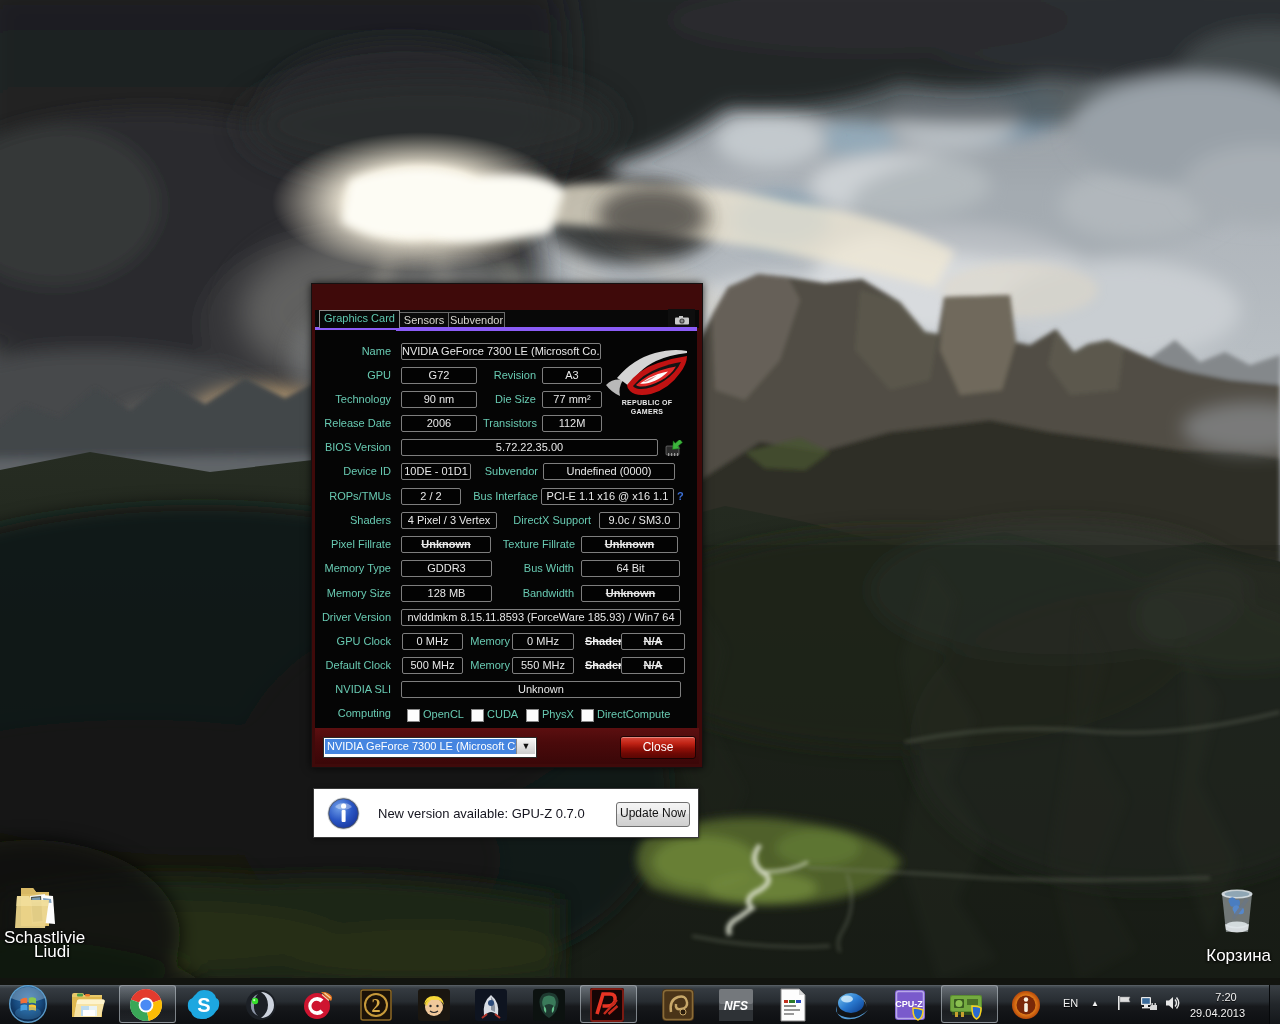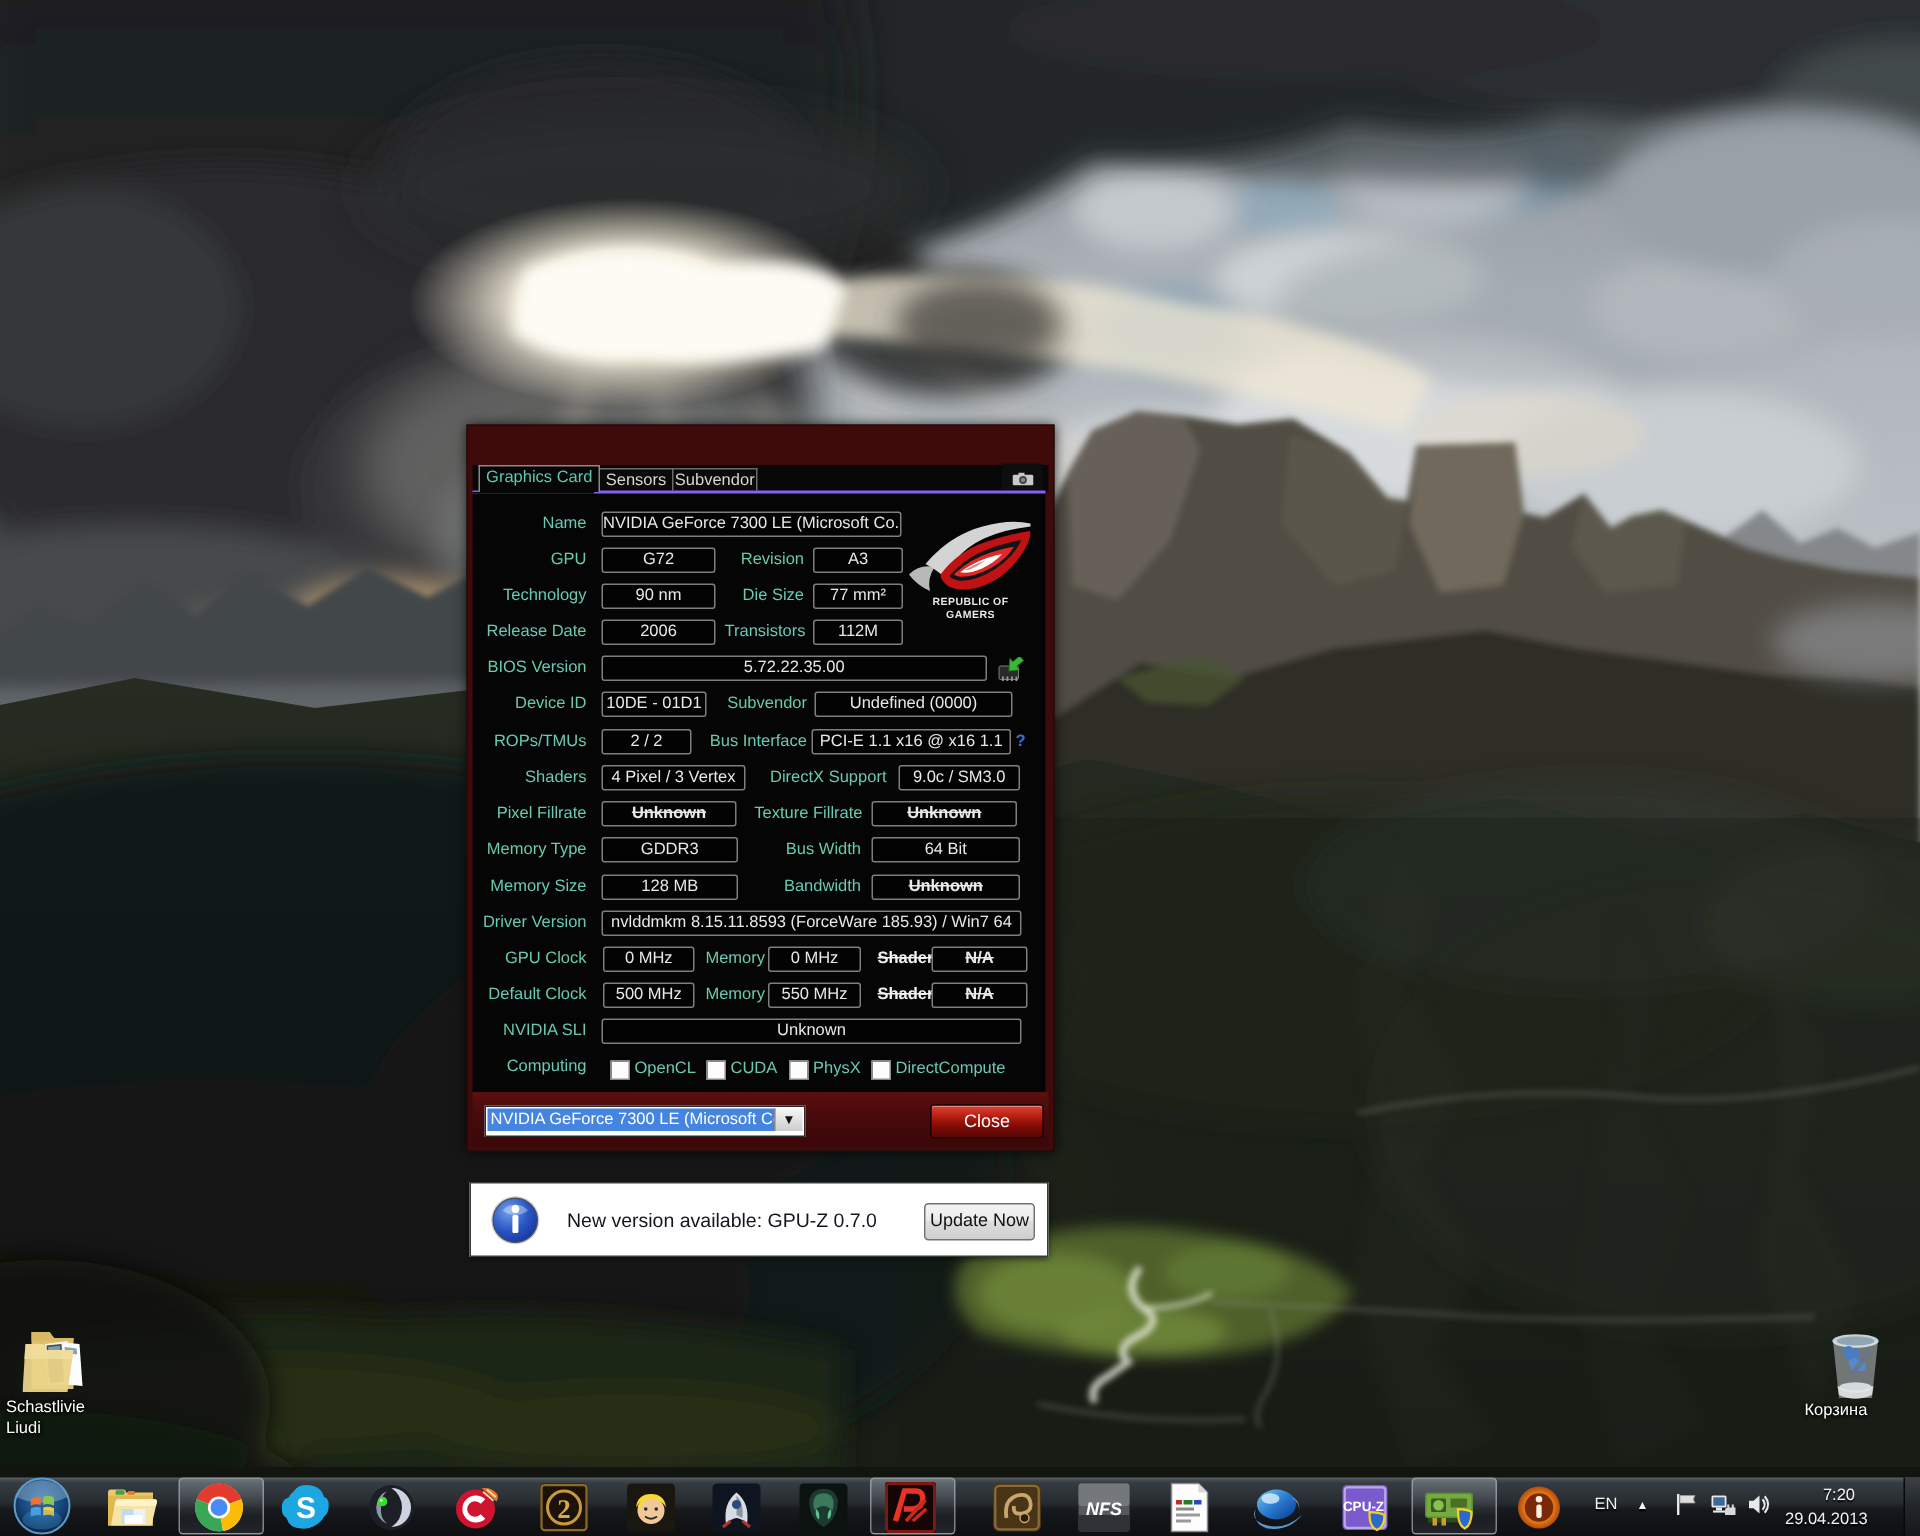--- a/index.html
+++ b/index.html
@@ -1,40 +1,40 @@
 <!DOCTYPE html>
 <html><head><meta charset="utf-8"><style>
 html,body{margin:0;padding:0}
 #screen{position:relative;width:1280px;height:1024px;overflow:hidden;font-family:"Liberation Sans",sans-serif;background:#000}
 #wall{position:absolute;left:0;top:0}
 
 #notif{position:absolute;left:313px;top:788px;width:384px;height:48px;background:#ffffff;border:1.5px solid #3a3a3a;box-shadow:0 1px 4px rgba(0,0,0,.5)}
 #ninfo{position:absolute;left:13px;top:8px;width:33px;height:33px}
 #ntxt{position:absolute;left:64px;top:17px;font-size:13px;color:#15151f}
 #nbtn{position:absolute;left:302px;top:13px;width:72px;height:23px;background:linear-gradient(180deg,#f4f4f4,#ebebeb 45%,#dddddd 50%,#cfcfcf);border:1px solid #707070;border-radius:3px;font-size:12px;line-height:21px;text-align:center;color:#111}
-.dico{position:absolute;text-align:left;color:#fff;font-size:11px;text-shadow:0 1px 2px #000,0 0 3px #000}
+.dico{position:absolute;text-align:right;color:#fff;font-size:17px;text-shadow:0 1px 2px #000,0 0 3px #000}
 #taskbar{position:absolute;left:0;top:985px;width:1280px;height:39px;background:linear-gradient(180deg,#485055 0%,#353b41 7%,#272c31 40%,#17191c 52%,#121417 70%,#0d0f11 100%);border-top:1px solid #555c62}
 .tbico{position:absolute;top:989px;width:34px;height:32px}
 .tbbox{position:absolute;top:985px;height:36px;background:linear-gradient(180deg,rgba(150,158,165,.5),rgba(95,101,108,.34) 45%,rgba(45,50,55,.32) 70%,rgba(70,76,82,.35));border:1px solid rgba(175,182,188,.66);border-radius:3px}
 .trayt{position:absolute;color:#f2f2f2;font-size:11px;text-shadow:0 1px 1px #000}
 </style>
 <style id="wincss">
 #gpuz{position:absolute;left:311px;top:283px;width:390px;height:483px;background:#3f0a0a;border:1px solid #151111;box-shadow:0 0 8px rgba(0,0,0,.75);font-family:"Liberation Sans",sans-serif}
 #ttl{position:absolute;left:0;top:0;width:100%;height:26px;background:linear-gradient(180deg,#ab6a68 0%,#8f4745 16%,#6e2a29 36%,#4c1514 58%,#310a0a 78%,#200505 95%);border-bottom:1px solid #1a0505}
 #ttl:before{content:"";position:absolute;left:0;top:0;width:100%;height:1px;background:#e7d6d5}
 #ttxt{position:absolute;left:110px;top:4px;font-size:16px;font-weight:bold;font-style:italic;color:#fff;text-shadow:0 1px 2px #300;letter-spacing:0px}
 #tver{position:absolute;left:273px;top:7px;font-size:12px;color:#eee}
 #rtx{position:absolute;left:47px;top:6px;font-size:6.5px;font-weight:bold;color:#e8e8e8;line-height:7px;letter-spacing:.4px}
 #tabs{position:absolute;left:3px;top:26px;width:384px;height:18px;background:#080808}
 .tab{position:absolute;top:2px;height:15px;white-space:nowrap;overflow:hidden;background:#0a0a0a;border:1px solid #6a6a6a;border-bottom:none;color:#e0e0e0;font-size:11px;line-height:15px;text-align:center}
 #tab0{left:4px;width:79px;top:0;height:17px;color:#5fc8b0;border-color:#8a8a8a;background:#070707;z-index:2}
 #tab1{left:83px;width:50px;color:#d8d6cf}
 #tab2{left:133px;width:55px;color:#d8d6cf}
 #cam{position:absolute;left:353px;top:-1px;width:27px;height:16px;background:#0e0e0e;text-align:center;padding-top:2px}
-#cli{position:absolute;left:3px;top:44px;width:382px;height:400px;background:#050505;border-top:2px solid #8b5cf6;margin-top:-1px}
+#cli{position:absolute;left:3px;top:44px;width:382px;height:400px;background:#050505;border-top:4px solid #8b5cf6;margin-top:-1px}
 .lb{position:absolute;left:2px;width:74px;color:#68cab2;font-size:11px;line-height:17px;text-align:right;white-space:nowrap}
 .l2{position:absolute;color:#68cab2;font-size:11px;line-height:17px;text-align:right;white-space:nowrap}
 .fb{position:absolute;height:15px;background:#030303;border:1px solid #7e7e7e;border-radius:2px;color:#e8e8e8;font-size:11px;line-height:15px;text-align:center;white-space:nowrap;overflow:hidden}
 .bx{font-weight:bold;text-decoration:line-through}
 .wl{position:absolute;color:#f0f0f0;font-size:11px;line-height:17px;font-weight:bold;text-decoration:line-through;white-space:nowrap}
 .cb{position:absolute;width:11px;height:11px;background:#fdfdfd;border:1px solid #8a8a8a}
 .cl{position:absolute;color:#68cab2;font-size:11px;line-height:13px;white-space:nowrap}
 #bot{position:absolute;left:3px;top:444px;width:384px;height:36px;background:linear-gradient(180deg,#5c0f10,#4a0a0b 40%,#3a0708)}
 #dd{position:absolute;left:8px;top:9px;width:212px;height:19px;background:#fff;border:1px solid #2a2a2a}
 #dsel{position:absolute;left:1px;top:1px;width:190px;height:15px;background:#4585e0;color:#ffffff;font-size:11px;line-height:15px;padding-left:2px;overflow:hidden;white-space:nowrap}
@@ -367,21 +367,21 @@
 <svg width="42" height="48" viewBox="0 0 42 48" style="display:block;margin:0 auto">
 <path d="M6,8 L36,8 L32,46 L10,46 Z" fill="#b9c2c9" opacity="0.55"></path>
 <ellipse cx="21" cy="8" rx="15.5" ry="4.5" fill="#dde4ea" opacity="0.9"></ellipse>
 <ellipse cx="21" cy="8" rx="12.5" ry="3" fill="#8fa6b4"></ellipse>
 <path d="M10,44 Q21,49 32,44 L33,38 Q21,44 9,38 Z" fill="#e8ecef" opacity="0.85"></path>
 <ellipse cx="21" cy="39" rx="11" ry="3.5" fill="#dfe5e9" opacity="0.9"></ellipse>
 <path d="M14,18 Q11,14 14,12 Q18,10 20,14 Q24,12 24,17 Q24,21 19,20 Q14,22 14,18 Z" fill="#4a7dc0"></path>
 <path d="M18,26 Q15,22 18,20 Q22,18 24,22 Q28,20 28,25 Q28,29 23,28 Q18,30 18,26 Z" fill="#5588cc"></path>
 <path d="M30,12 L33,14 L18,34 L16,31 Z" fill="#6a7684" opacity="0.8"></path>
 </svg>
-<div style="margin-top:0px">Корзина</div>
+<div style="margin-top:12px">Корзина</div>
     </div>
 <div id="taskbar"></div>
     <div class="tbbox" style="left:119px;width:55px"></div>
     <div class="tbbox" style="left:580px;width:55px"></div>
     <div class="tbbox" style="left:941px;width:55px"></div>
     <div class="tbico" style="left:8px;top:984px;width:40px;height:40px"><svg width="40" height="40" viewBox="0 0 40 40">
 <defs>
           <radialGradient id="og" cx="0.5" cy="0.38" r="0.65">
             <stop offset="0" stop-color="#2e6da8"></stop>
             <stop offset="0.55" stop-color="#174a7e"></stop>

